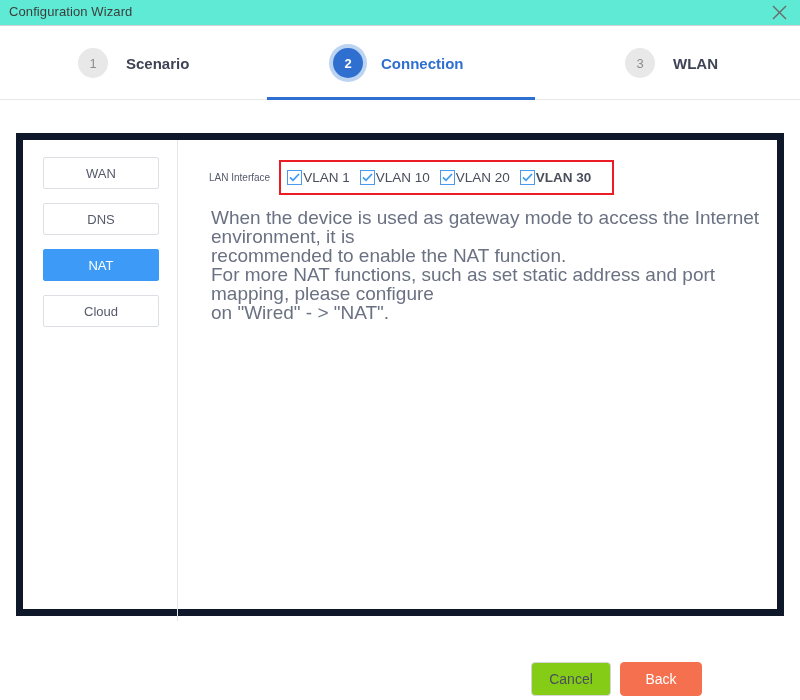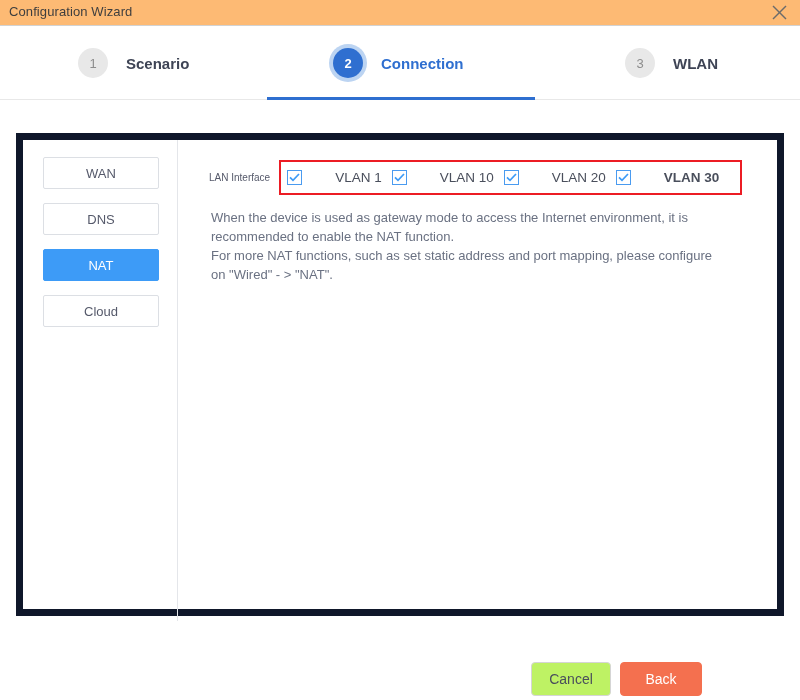--- a/index.html
+++ b/index.html
@@ -14,21 +14,21 @@
     overflow: hidden;
     position: relative;
     color: #4a4f5c;
   }
 
   
   .titlebar {
     position: absolute;
     left: 0; top: 0;
     width: 800px; height: 26px;
-    background: #fdba74;
+    background: #5eead4;
     border-bottom: 1px solid #d2d2d2;
     box-sizing: border-box;
   }
   .titlebar-title {
     position: absolute;
     left: 9px; top: 4px;
     font-size: 13px;
     color: #3e3e3e;
     letter-spacing: 0.1px;
   }
@@ -170,21 +170,20 @@
     align-items: center;
     box-sizing: border-box;
     height: 35px;
   }
   .vlan-item {
     display: flex;
     align-items: flex-start;
     margin-right: 10px;
     cursor: pointer;
     white-space: nowrap;
-    gap: 32px;
   }
   .vlan-item:last-child { margin-right: 15px; font-weight: bold; }
   .cbox {
     width: 15px; height: 15px;
     border: 1px solid #4a9bf0;
     background: #ffffff;
     box-sizing: border-box;
     display: flex;
     align-items: center;
     justify-content: center;
@@ -194,21 +193,21 @@
   .vlan-text {
     font-size: 13.5px;
     color: #4a4f5c;
     margin-left: 1px;
   }
 
   .desc {
     position: absolute;
     left: 17px; top: 68px;
     width: 576px;
-    font-size: 13px;
+    font-size: 19px;
     line-height: 19px;
     color: #6a7182;
   }
   .desc-line { white-space: pre-wrap; }
 
   
   .footer {
     position: absolute;
     left: 0; top: 662px;
     width: 800px; height: 38px;
@@ -222,21 +221,21 @@
     display: flex;
     align-items: center;
     justify-content: center;
     cursor: pointer;
     box-sizing: border-box;
     user-select: none;
   }
   .btn-cancel {
     left: 531px;
     width: 80px;
-    background: #bef264;
+    background: #84cc16;
     border: 1px solid #d5d5d5;
     color: #4a4f5c;
   }
   .btn-back {
     left: 620px;
     width: 82px;
     background: #f4704f;
     border: 1px solid #f4704f;
     color: #ffffff;
   }

